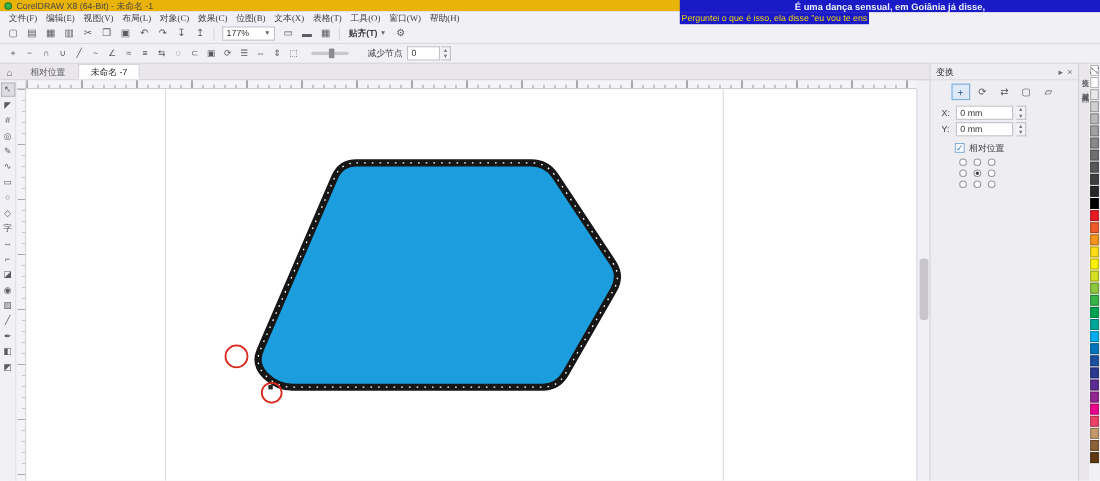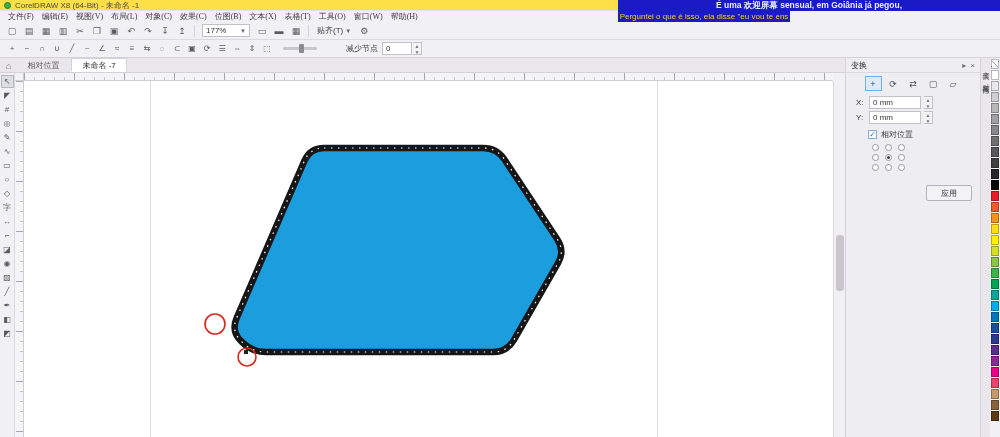--- a/index.html
+++ b/index.html
@@ -1,38 +1,38 @@
 <!DOCTYPE html>
 <html><head>
 <meta charset="utf-8">
 <style>
   * { margin:0; padding:0; box-sizing:border-box; }
   html,body { width:1000px; height:437px; }
   body { position:relative; font-family:"Liberation Sans","DejaVu Sans",sans-serif; background:#f1f0f4; overflow:hidden; color:#3a383e; }
 
   
-  .titlebar { position:absolute; left:0; top:0; width:1000px; height:11px; background:#fde047; border-bottom:1px solid #e4e2e7; display:flex; align-items:center; gap:4px; padding-left:4px; }
+  .titlebar { position:absolute; left:0; top:0; width:1000px; height:11px; background:#eab308; border-bottom:1px solid #e4e2e7; display:flex; align-items:center; gap:4px; padding-left:4px; }
   .app-icon { width:7px; height:7px; border-radius:50%; background:#37b34a; border:1px solid #1f7a30; }
   .title-text { font-size:8px; color:#4a484e; white-space:nowrap; }
 
   .menubar { position:absolute; left:0; top:11px; width:1000px; height:11px; background:#f1f0f4; display:flex; align-items:center; padding-left:4px; }
   .menu-item { font-size:8px; padding:0 4px; color:#3d3b41; white-space:nowrap;font-family:Liberation Serif, serif; }
 
   .std-toolbar { position:absolute; left:0; top:22px; width:1000px; height:18px; background:#f1f0f4; border-bottom:1px solid #dcdade; display:flex; align-items:center; gap:1px; padding-left:4px; }
   .tb-icon { width:16px; height:15px; display:flex; align-items:center; justify-content:center; font-size:9px; color:#5b5961; }
   .tb-sep { width:1px; height:12px; background:#d6d4d9; margin:0 3px; }
   .zoom-combo { width:48px; height:13px; background:#fff; border:1px solid #c3c1c8; font-size:8px; display:flex; align-items:center; justify-content:space-between; padding:0 3px; margin:0 3px; color:#333; }
   .combo-caret { font-size:6px; color:#666; }
-  .snap-drop { height:13px; display:flex; align-items:center; gap:2px; font-size:8px; padding:0 4px; color:#3d3b41; }
+  .snap-drop { height:13px; display:flex; align-items:center; gap:2px; font-size:8px; padding:0 4px; color:#3d3b41;font-weight:bold; }
 
   .prop-bar { position:absolute; left:0; top:40px; width:1000px; height:18px; background:#f1f0f4; border-bottom:1px solid #d4d2d8; display:flex; align-items:center; gap:1px; padding-left:5px; }
   .pb-icon { width:14px; height:14px; display:flex; align-items:center; justify-content:center; font-size:8px; color:#5b5961; }
   .slider { width:34px; height:3px; background:#c9c7cd; border-radius:2px; position:relative; margin:0 8px; }
   .slider-knob { position:absolute; left:46%; top:-3px; width:5px; height:9px; background:#8d8a93; border-radius:1px; }
-  .reduce-label { font-size:8px; color:#44424a; margin-left:20px; white-space:nowrap; }
+  .reduce-label { font-size:8px; color:#44424a; margin-left:8px; white-space:nowrap; }
   .spin-field { width:30px; height:13px; background:#fff; border:1px solid #c3c1c8; font-size:8px; display:flex; align-items:center; padding-left:3px; margin-left:3px; color:#333; }
   .spin { display:flex; flex-direction:column; width:9px; height:13px; border:1px solid #c3c1c8; border-left:none; background:#f3f2f5; font-size:5px; line-height:6px; align-items:center; color:#77757d; }
 
   
   .tab-row { position:absolute; left:0; top:58px; width:845px; height:15px; background:#e9e7ec; border-bottom:1px solid #d4d2d8; display:flex; align-items:flex-end; padding-left:4px; gap:1px; }
   .home-icon { font-size:9px; color:#5b5961; margin:0 4px 1px 2px; }
   .doc-tab { height:14px; padding:0 10px; display:flex; align-items:center; font-size:8px; color:#5b5961; background:#e9e7ec; border:1px solid transparent; white-space:nowrap; }
   .doc-tab.active { background:#ffffff; border:1px solid #d4d2d8; border-bottom:1px solid #fff; color:#26242a; }
 
   
@@ -271,23 +271,20 @@
   <div class="radio"></div>
       <div class="radio"></div>
       <div class="radio"></div>
       <div class="radio"></div>
       <div class="radio active"></div>
       <div class="radio"></div>
       <div class="radio"></div>
       <div class="radio"></div>
       <div class="radio"></div>
     </div>
-  <div class="apply-row">
-    <div class="apply-btn">应用</div>
-  </div>
 </div>
 
 <div class="side-tabs">
 
 <div class="side-tab">变换</div>
     <div class="side-tab">对象属性</div>
   </div>
 
 <div class="palette">
   <div class="swatch no-fill"></div>
@@ -321,14 +318,14 @@
       <div class="swatch" style="background: rgb(92, 45, 145);"></div>
       <div class="swatch" style="background: rgb(146, 39, 143);"></div>
       <div class="swatch" style="background: rgb(236, 0, 140);"></div>
       <div class="swatch" style="background: rgb(238, 66, 102);"></div>
       <div class="swatch" style="background: rgb(196, 154, 108);"></div>
       <div class="swatch" style="background: rgb(140, 98, 57);"></div>
       <div class="swatch" style="background: rgb(96, 57, 19);"></div>
     </span>
 </div>
 
-<div class="sub1">É uma 欢迎屏幕 sensual, em Goiânia já pegou,</div>
+<div class="sub1">É uma dança sensual, em Goiânia já disse,</div>
 <div class="sub2">Perguntei o que é isso, ela disse "eu vou te ens</div>
 
 </body></html>

